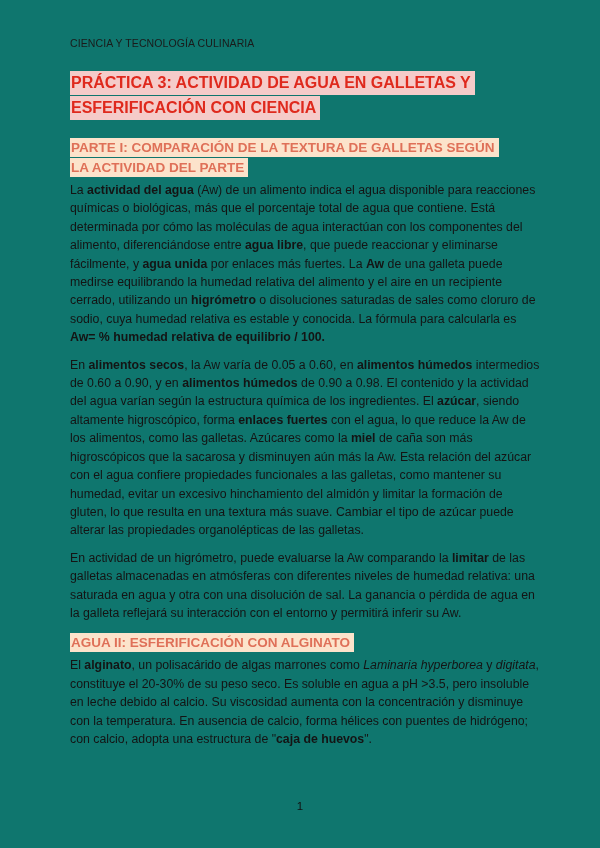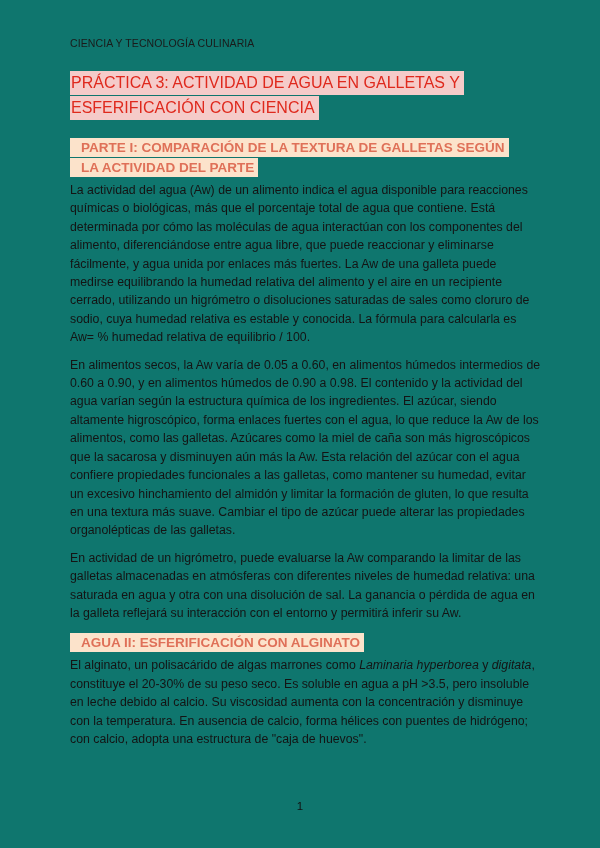--- a/index.html
+++ b/index.html
@@ -20,46 +20,46 @@
     font-size: 10.5px;
     color: #1a1a1a;
     letter-spacing: 0.1px;
   }
   .title { margin-top: 21px; margin-bottom: 17px; }
   .title .line { line-height: 25px; }
   .title .hl {
     display: inline-block;
     background: var(--title-highlight, #f5cbc9);
     color: var(--title-text, #df291d);
-    font-weight: normal;
+    font-weight: bold;
     font-size: 16px;
     line-height: 24px;
     padding: 0 4px 0 1px;
     white-space: nowrap;
   }
   .section-heading { margin: 10px 0 4px; }
   .section-heading .line { line-height: 20px; }
   .section-heading .hl2 {
     display: inline-block;
     background: var(--heading-highlight, #fce3cb);
     color: var(--heading-text, #df7058);
     font-weight: bold;
     font-size: 13.5px;
     line-height: 19px;
-    padding: 0 4px 0 11px;
+    padding: 0 4px 0 1px;
     white-space: nowrap;
   }
   .para {
     font-size: 12.3px;
     line-height: 18.4px;
     margin: 0 0 9px 0;
     width: 472px;
     color: #141414;
   }
-  .para b { font-weight: normal; }
+  .para b { font-weight: bold; }
   .para i { font-style: italic; }
   .page-number {
     position: absolute;
     left: 0; right: 0;
     bottom: 36px;
     text-align: center;
     font-size: 11.5px;
     color: #111111;
   }
 </style>

